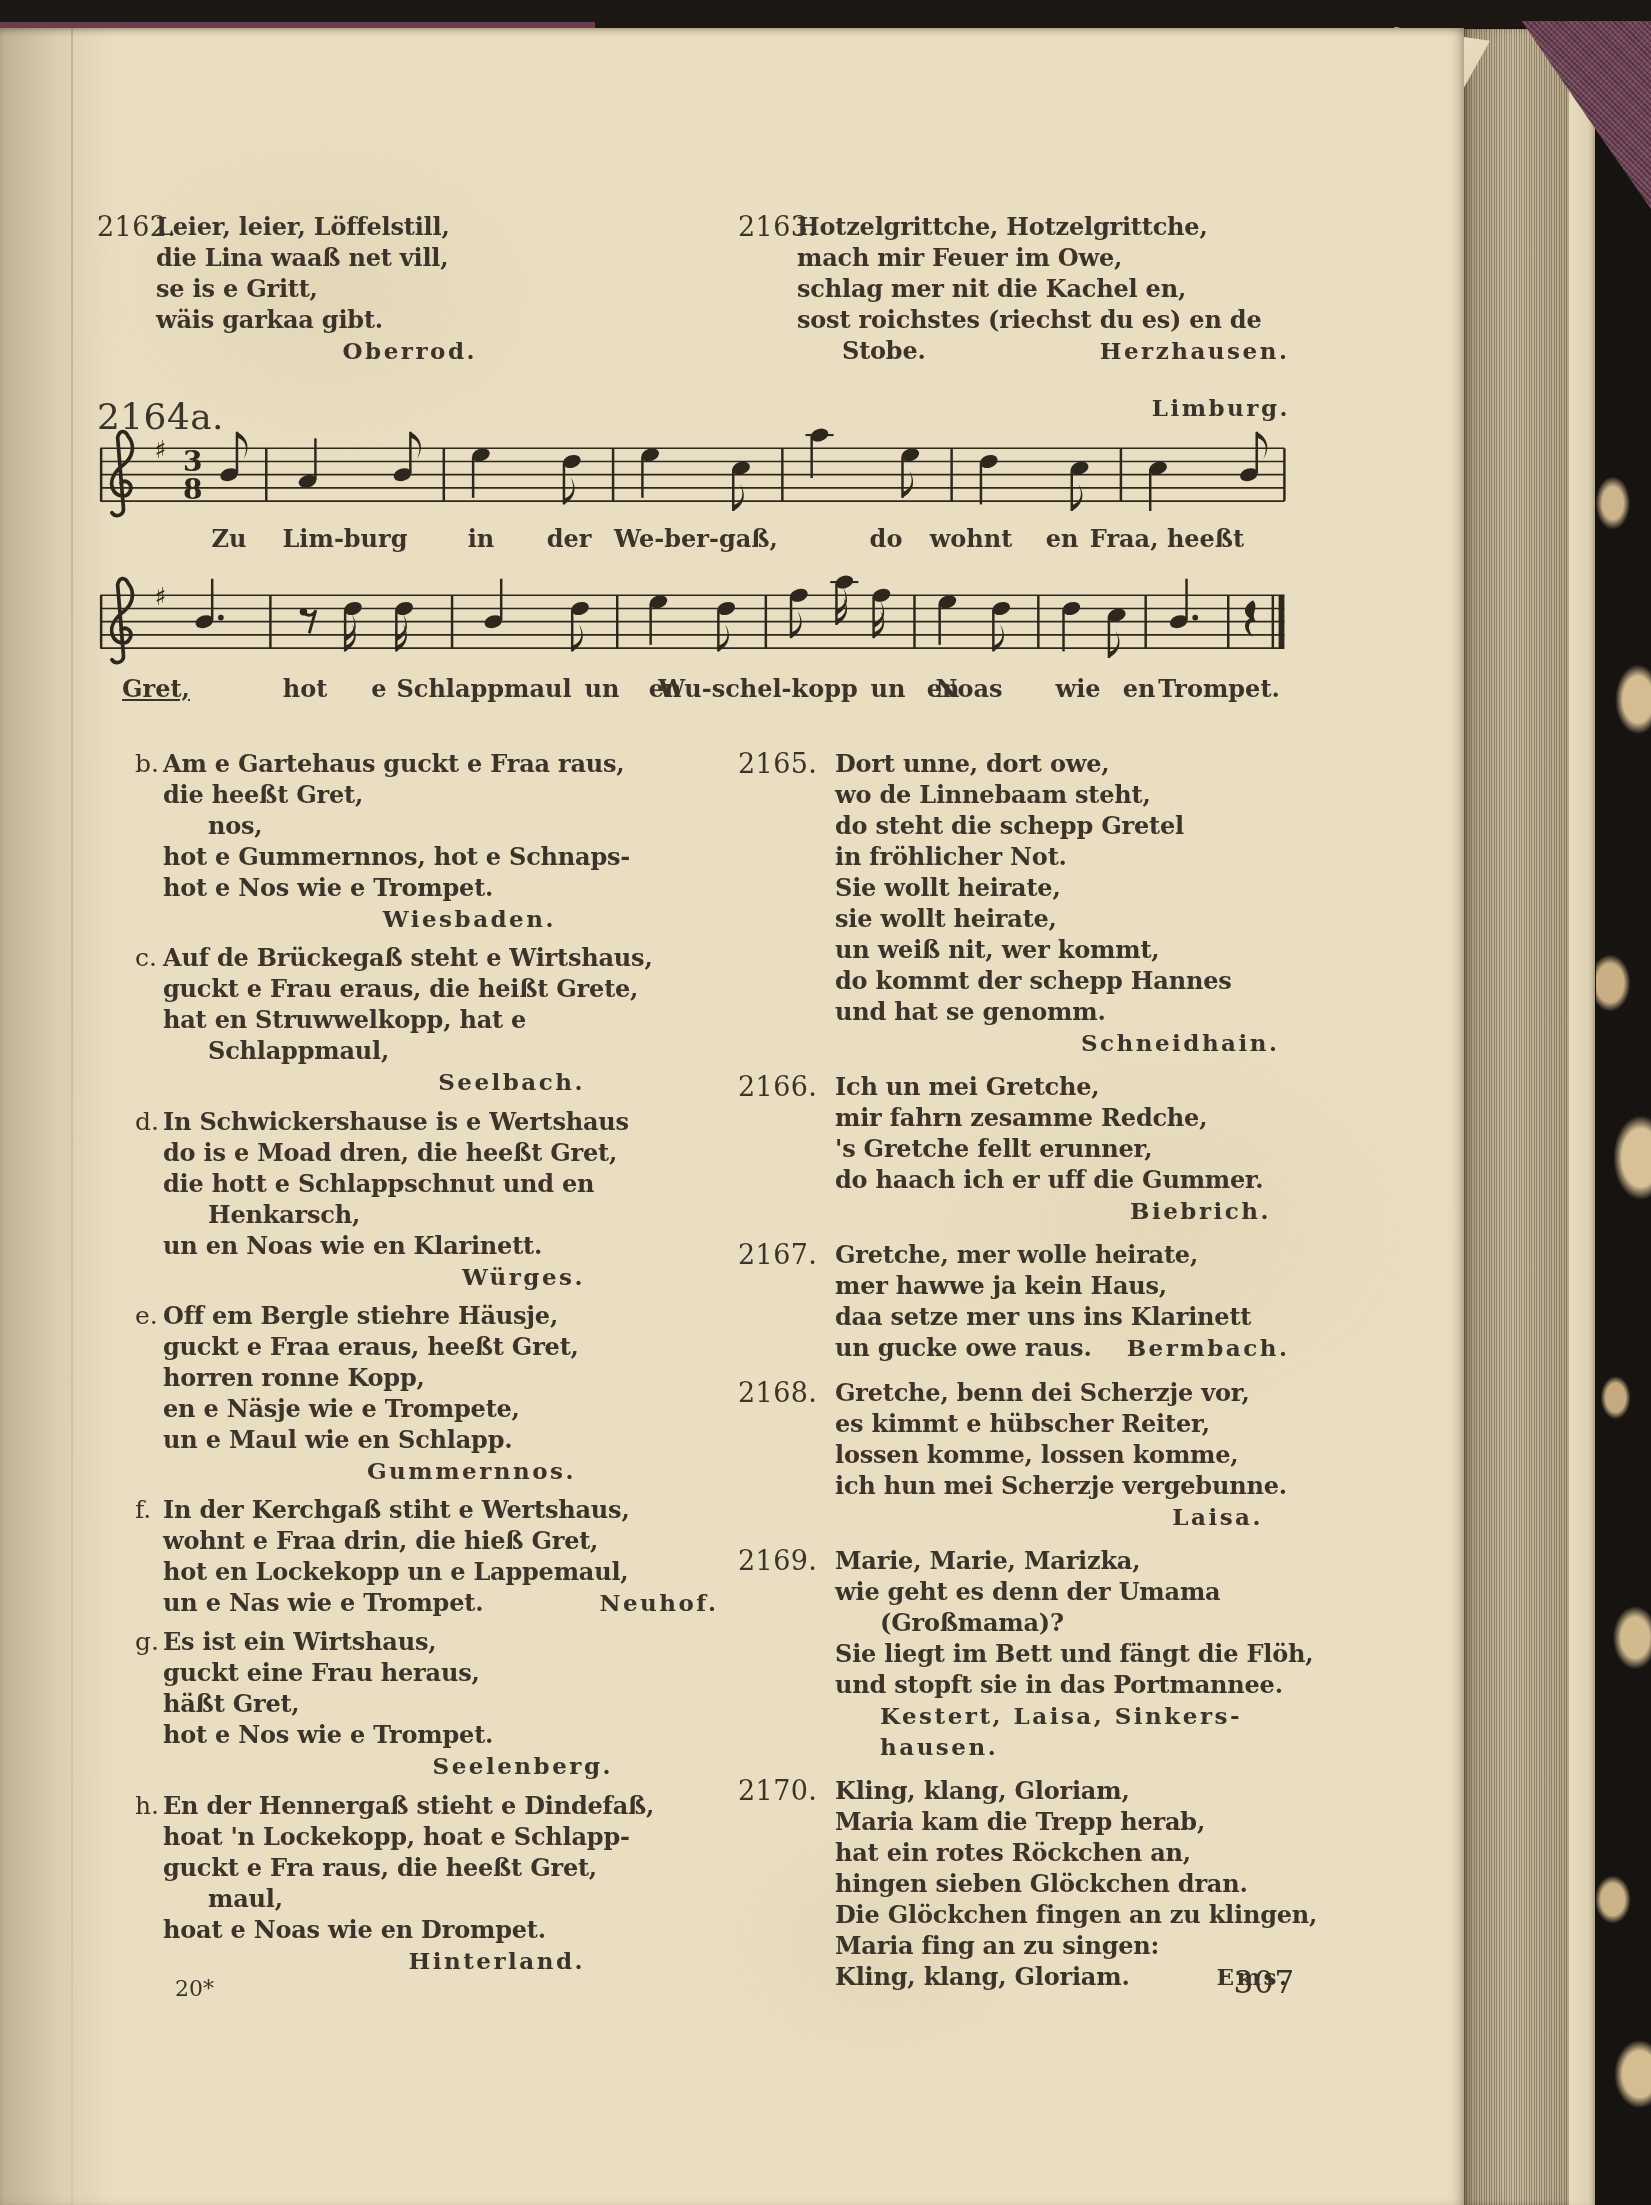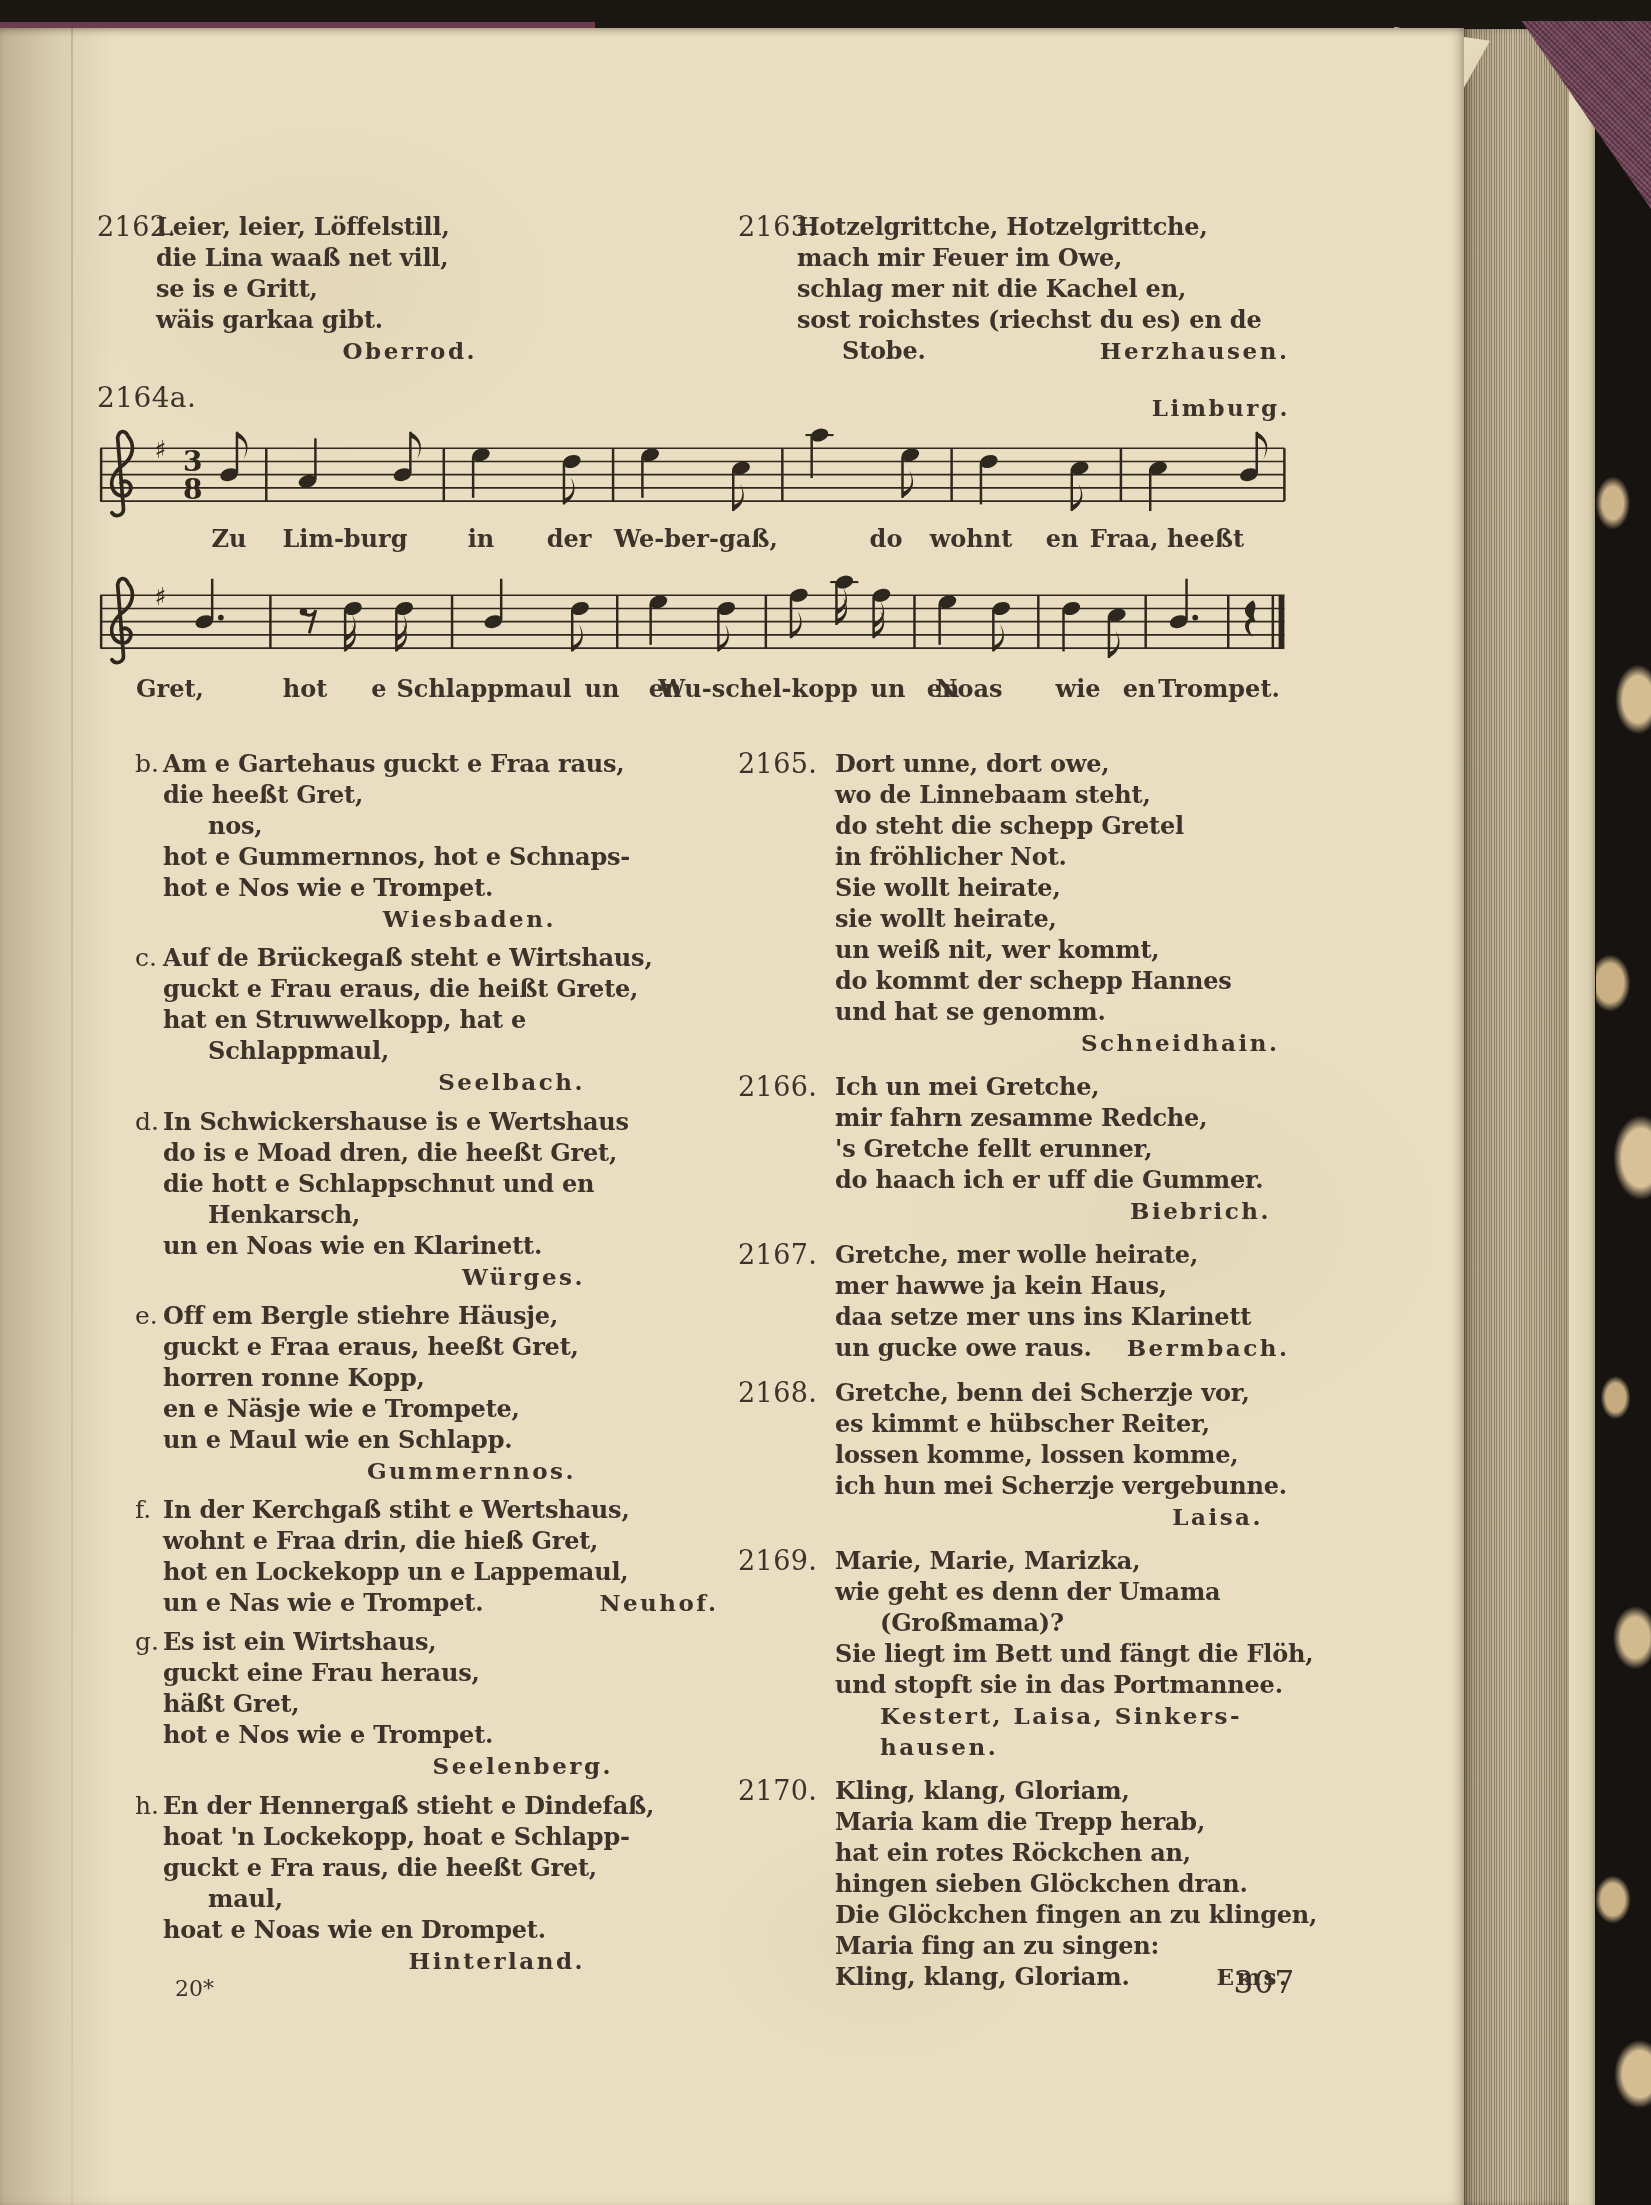--- a/index.html
+++ b/index.html
@@ -79,21 +79,21 @@
   .src, .src-inline, .srcline{
     font-weight:bold;letter-spacing:2.5px;font-size:23px;line-height:31px;
   }
   .src{text-align:right;}
   .variants{position:absolute;left:97px;top:720px;width:628px;}
   .variants .entry{padding-left:38px;margin-bottom:8.3px;}
   .col-right{position:absolute;left:738px;top:720px;width:558px;}
   .col-right .entry{margin-bottom:13.2px;}
   .top-entry-left{position:absolute;left:97px;top:183px;width:628px;}
   .top-entry-right{position:absolute;left:738px;top:183px;width:558px;}
-  .song-label{position:absolute;left:97px;top:353px;font-size:28px;letter-spacing:0.4px;}
+  .song-label{position:absolute;left:97px;top:368px;font-size:36px;letter-spacing:0.4px;}
   .song-place{position:absolute;left:1032px;top:366px;width:258px;text-align:right;font-weight:bold;font-size:23px;letter-spacing:2.5px;}
   .stave{position:absolute;left:97px;width:1194px;height:116px;}
   .lyrics{position:absolute;left:97px;width:1194px;height:33px;}
   .lyrics span{position:absolute;transform:translateX(-50%);font-size:24px;font-weight:bold;white-space:nowrap;top:0;}
   .footer-left{position:absolute;left:175px;top:1948px;font-size:22px;}
   .page-number{position:absolute;left:1090px;top:1936px;width:205px;text-align:right;font-size:31px;letter-spacing:0.8px;}
 </style>
 </head>
 <body>
 
@@ -270,21 +270,21 @@
       <line x1="1225.5" y1="60" x2="1225.5" y2="110" stroke="#2e271d" stroke-width="3"></line>
       <path d="M1225.5,110 c13,-7 17,-20 8,-33 c7,15 1,23 -8,26 z" fill="#2e271d"></path>
       <ellipse cx="1310" cy="66" rx="11" ry="7.5" fill="#2e271d" transform="rotate(-18 1310 66)"></ellipse>
       <line x1="1319.5" y1="64" x2="1319.5" y2="14" stroke="#2e271d" stroke-width="3"></line>
       <circle cx="1330" cy="61" r="3.5" fill="#2e271d"></circle>
       <circle cx="250" cy="54" r="4.5" fill="#2e271d"></circle>
       <path d="M251,56 C257,60 263,58 265,52 L257,80" fill="none" stroke="#2e271d" stroke-width="3.5"></path>
       <path d="M1400,40 c8,10 -4,16 4,26 c-10,-2 -12,8 -4,18 c-12,-6 -12,-18 -4,-22 c-10,-8 -6,-16 4,-22 z" fill="#2e271d"></path>
     </svg>
   <div class="lyrics" id="lyrics-1" style="top:646px">
-      <span style="left: 73px;">Gret,</span>
+      <span style="left: 59px; text-decoration: underline;">Gret,</span>
       <span style="left: 208px;">hot</span>
       <span style="left: 282px;">e</span>
       <span style="left: 387px;">Schlappmaul</span>
       <span style="left: 505px;">un</span>
       <span style="left: 568px;">en</span>
       <span style="left: 661px;">Wu-schel-kopp</span>
       <span style="left: 791px;">un</span>
       <span style="left: 846px;">en</span>
       <span style="left: 872px;">Noas</span>
       <span style="left: 981px;">wie</span>

